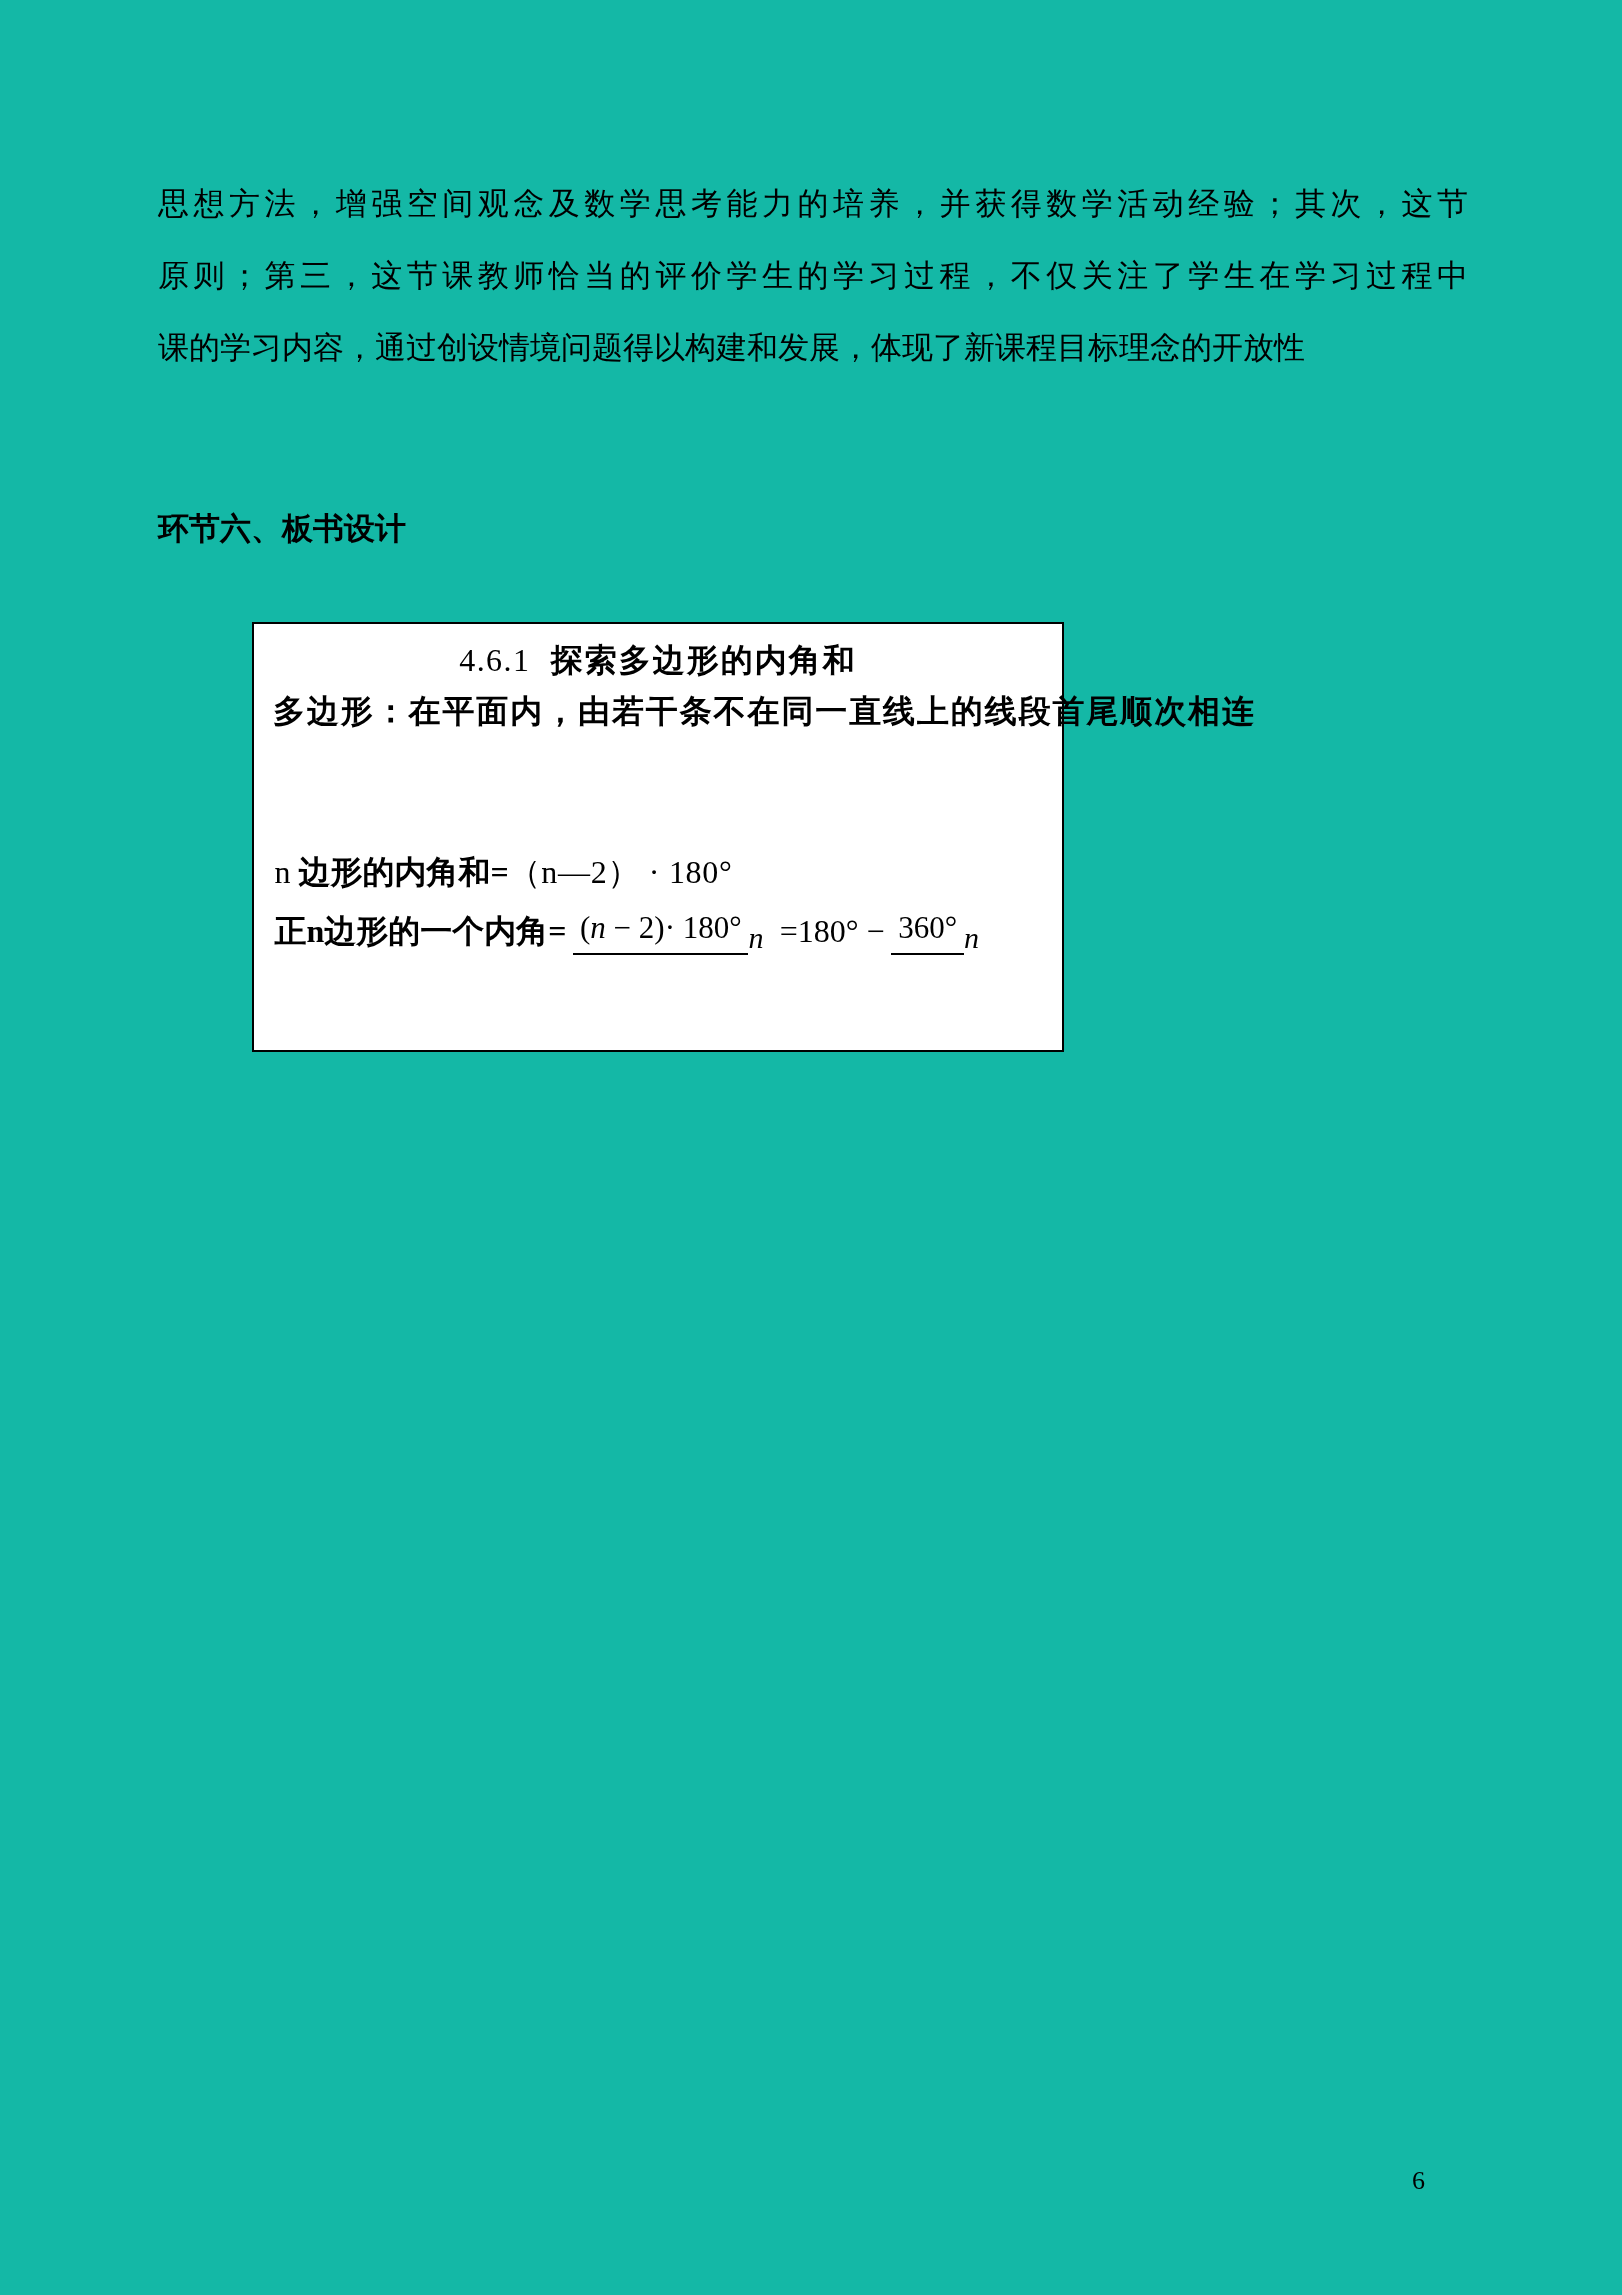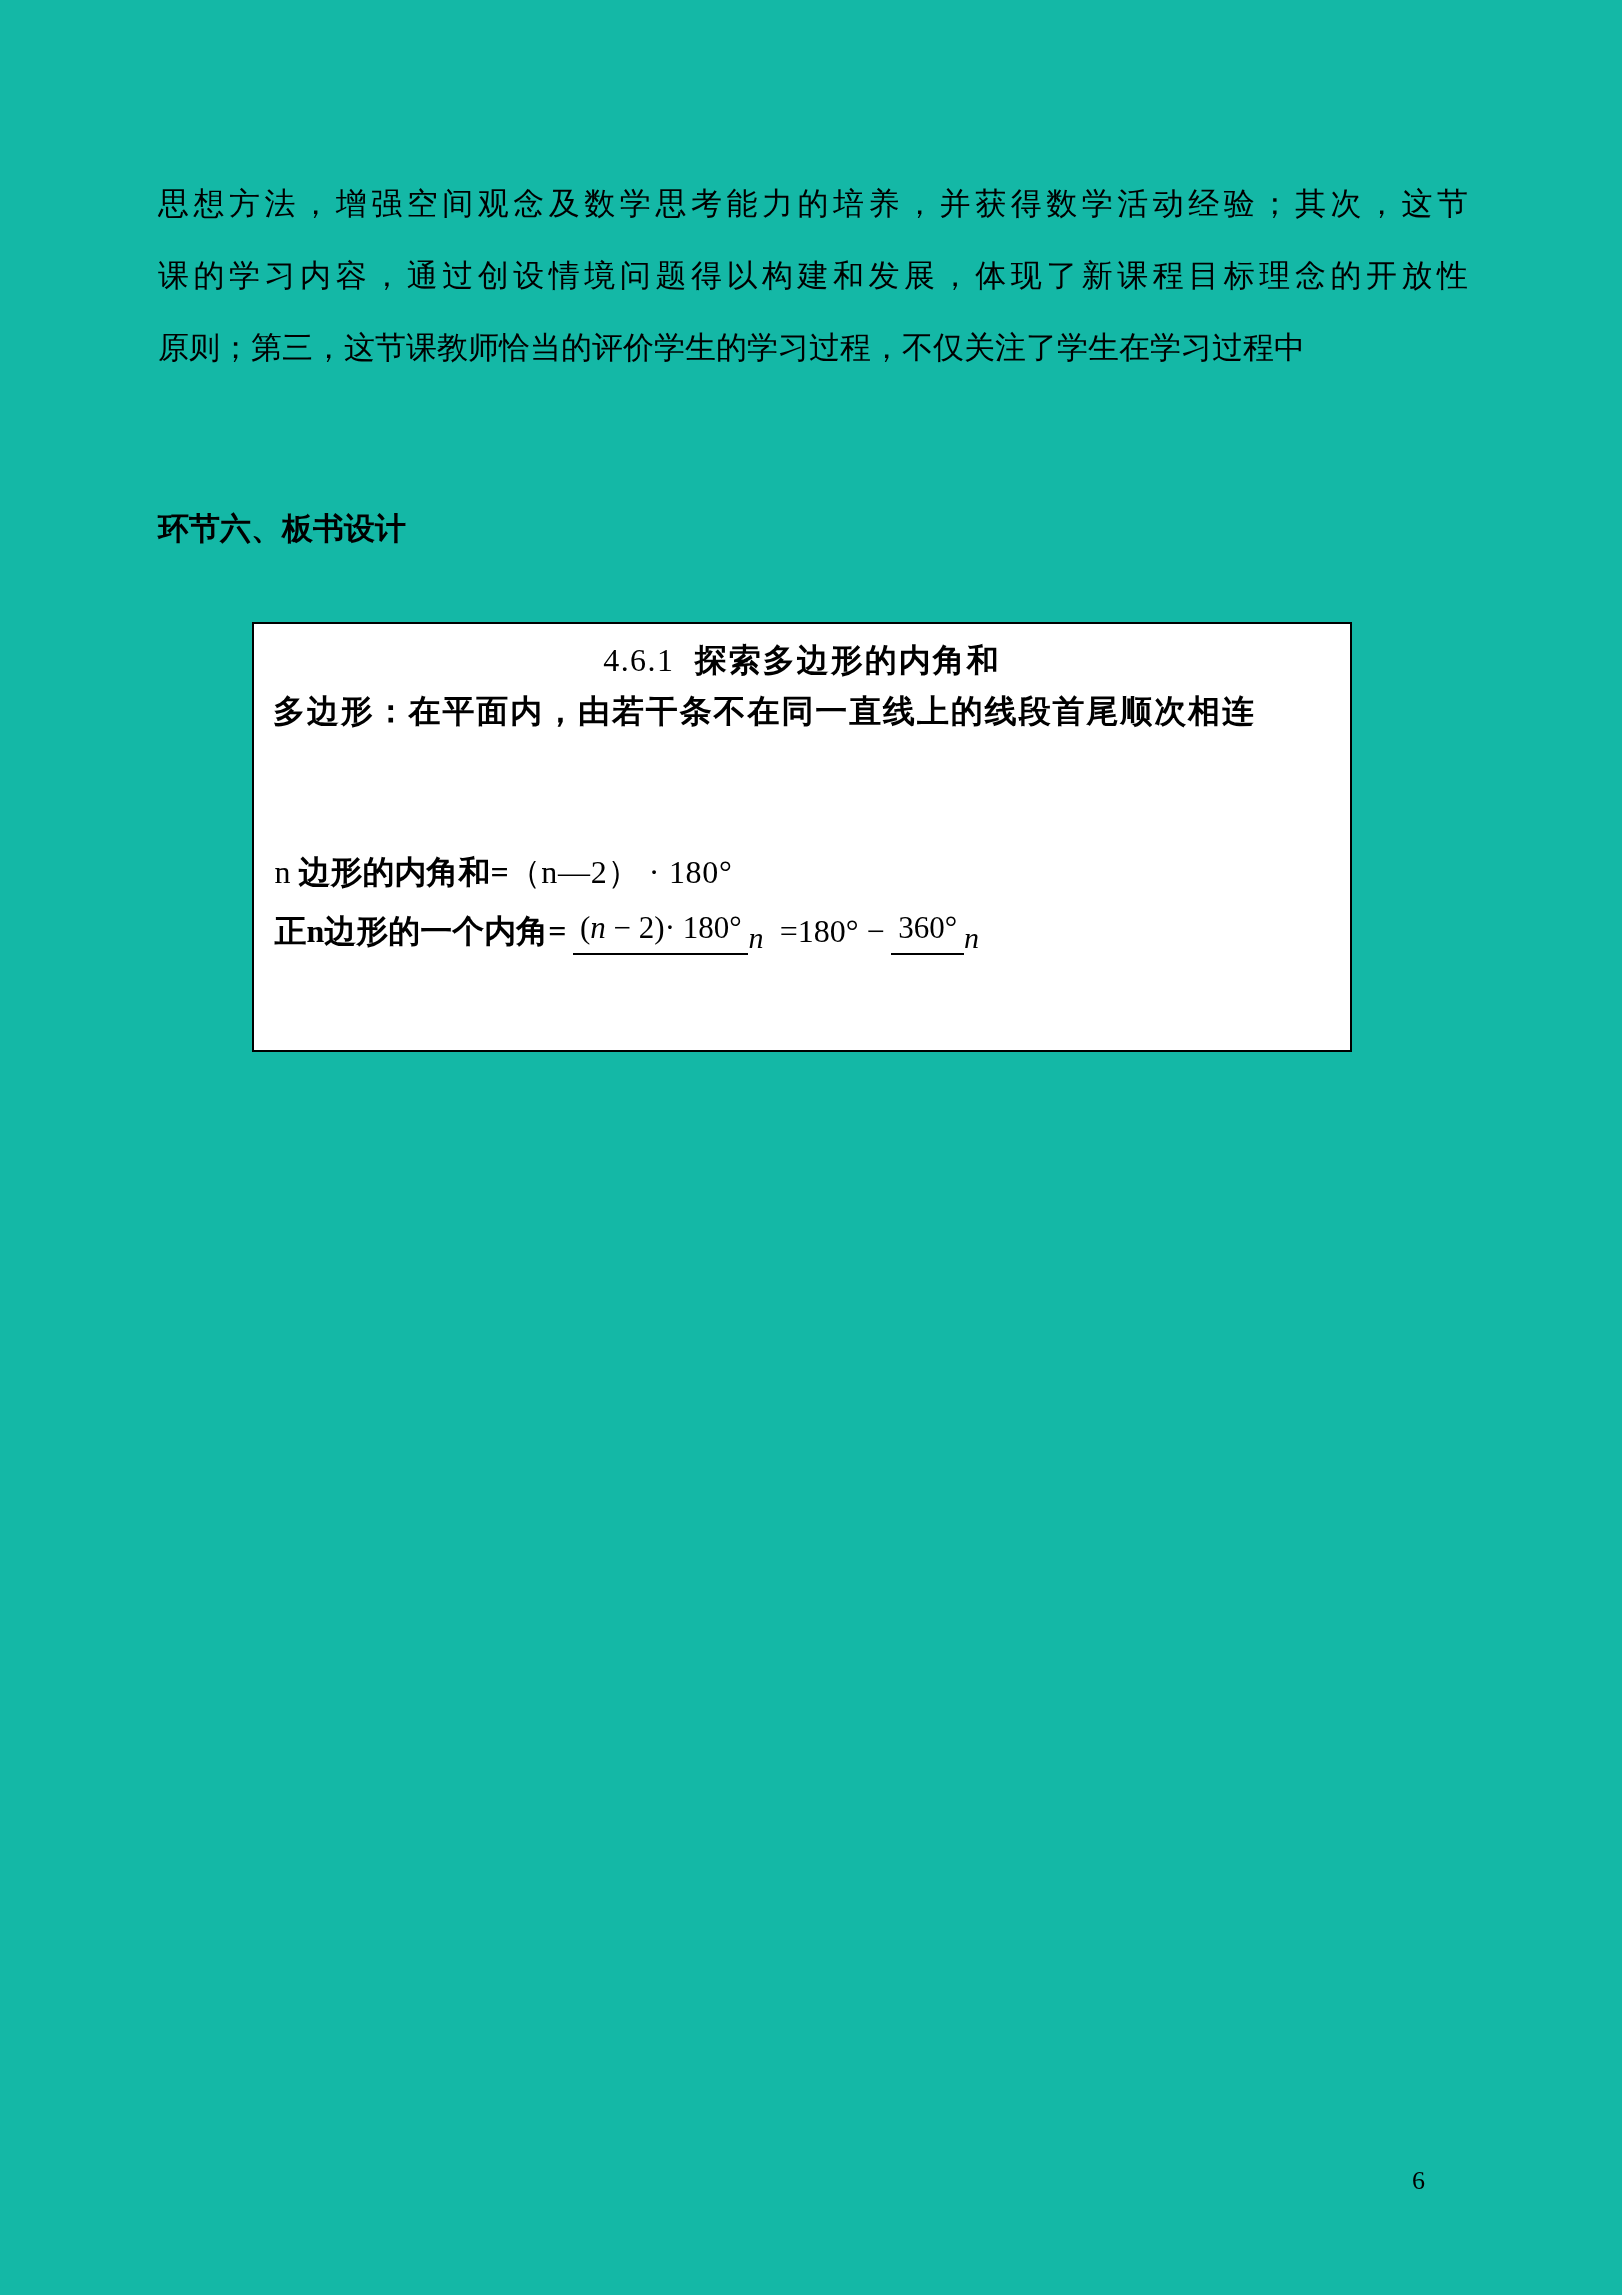--- a/index.html
+++ b/index.html
@@ -42,21 +42,21 @@
     font-size: 31px;
     font-weight: 700;
     line-height: 38px;
   }
 
   
   .board-box {
     position: absolute;
     left: 252px;
     top: 622px;
-    width: 1100px;
+    width: 812px;
     height: 430px;
     border: 2.7px solid #000000;
     background: #ffffff;
   }
   .board-title {
     position: absolute;
     top: 16.4px;
     left: 0;
     width: 100%;
     text-align: center;
@@ -146,22 +146,22 @@
     font-size: 26px;
   }
 </style>
 </head>
 <body>
 
 <div class="page">
 
   <div class="para">
     <div class="para-line">思想方法，增强空间观念及数学思考能力的培养，并获得数学活动经验；其次，这节</div>
+    <div class="para-line">原则；第三，这节课教师恰当的评价学生的学习过程，不仅关注了学生在学习过程中</div>
     <div class="para-line">课的学习内容，通过创设情境问题得以构建和发展，体现了新课程目标理念的开放性</div>
-    <div class="para-line">原则；第三，这节课教师恰当的评价学生的学习过程，不仅关注了学生在学习过程中</div>
   </div>
 
   <div class="heading">环节六、板书设计</div>
 
   <div class="board-box">
 
     <div class="board-title">
       <span class="num">4.6.1</span><span class="txt">探索多边形的内角和</span>
     </div>
 

